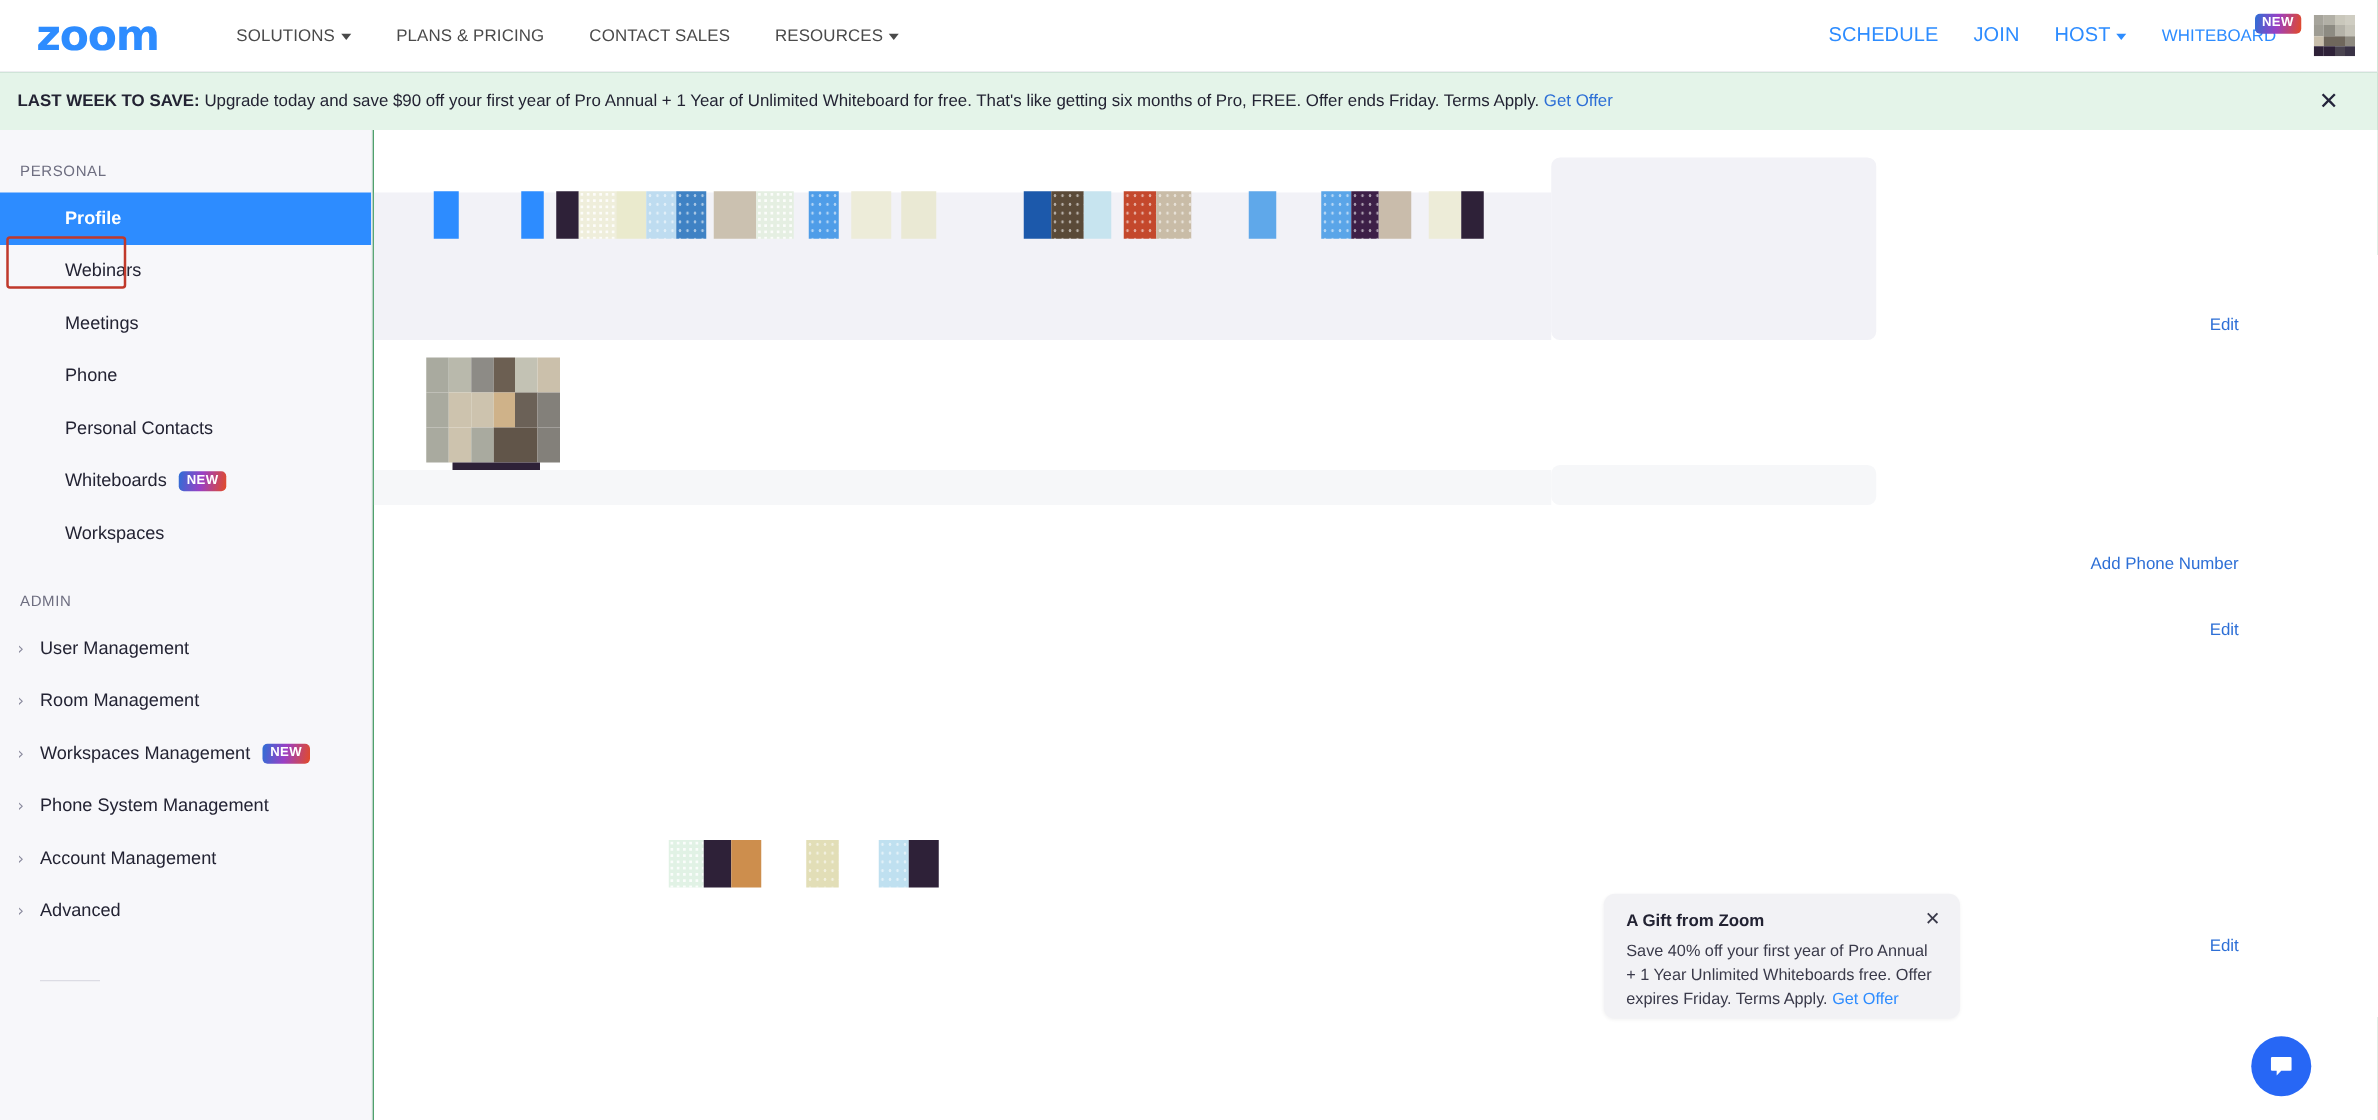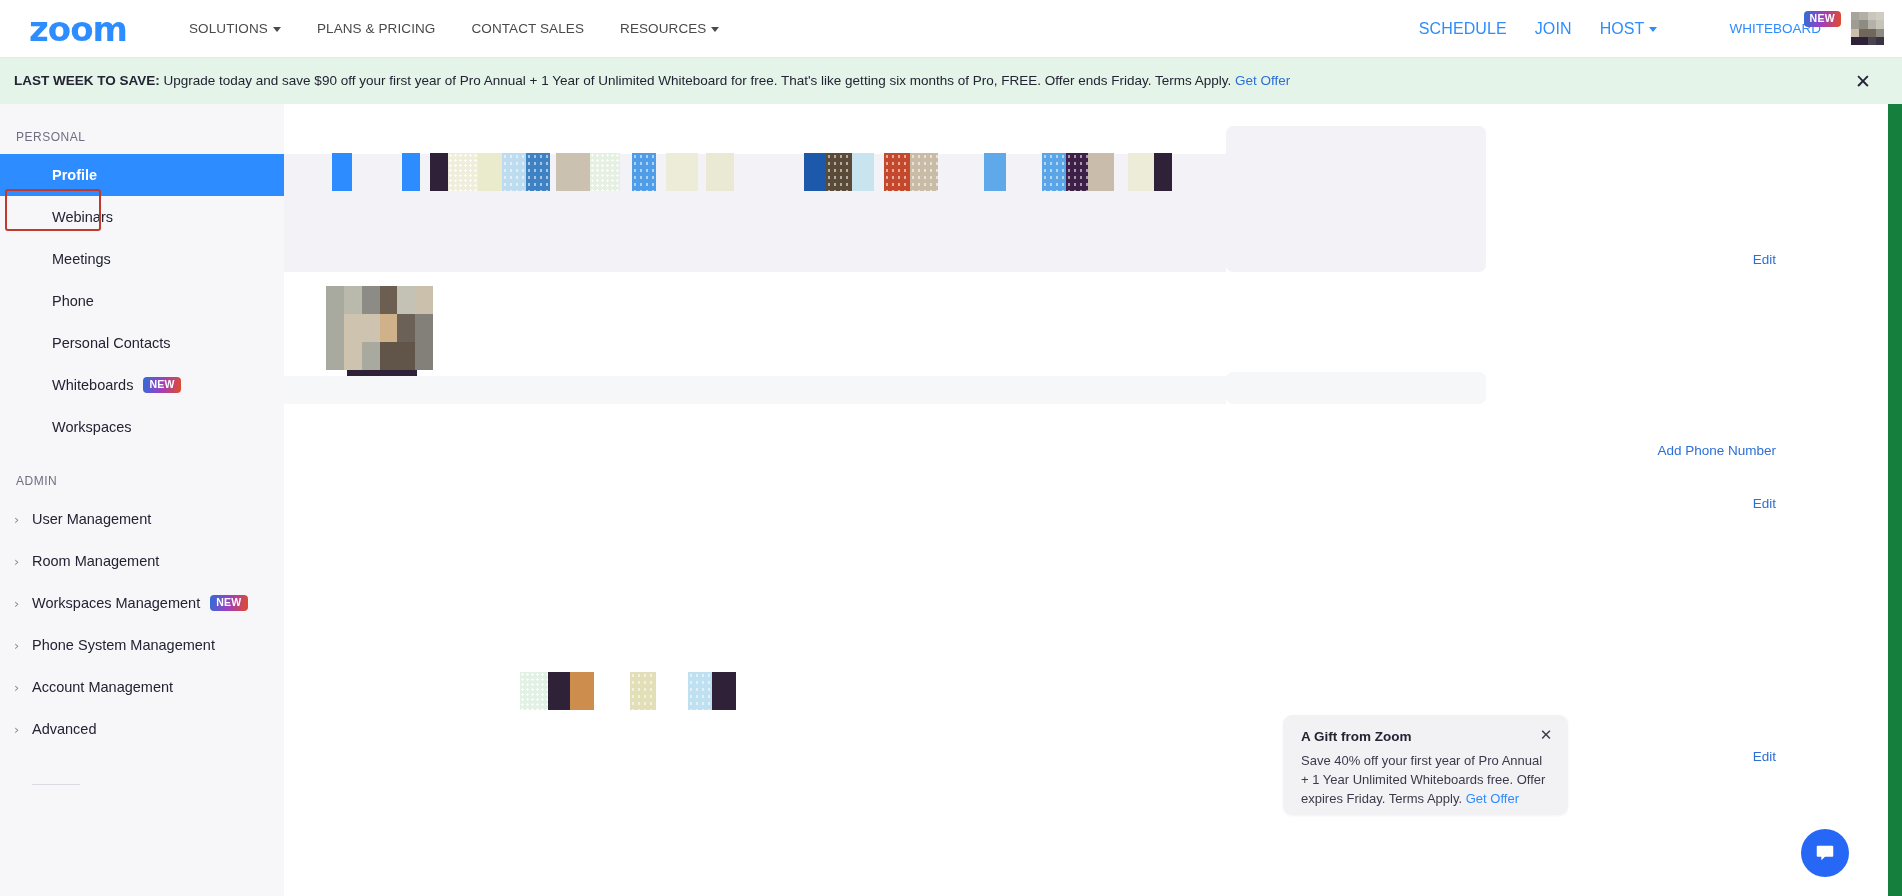--- a/index.html
+++ b/index.html
@@ -40,21 +40,21 @@
   .nav-right { margin-left:auto; display:flex; align-items:center; padding-right:18px; }
   .nav-right .nav-link { color:#2d8cff; font-size:16px; padding:0 14px; }
   .nav-right .caret { border-top-color:#2d8cff; }
   .new-badge {
     display:inline-block; font-size:10.5px; font-weight:700; color:#fff;
     background:linear-gradient(100deg,#2d6fd6 0%,#9b3fc4 48%,#e34b26 100%);
     border-radius:4px; padding:2px 6px 3px 6px; line-height:1;
     letter-spacing:0.3px; vertical-align:top;
   }
   .wb-wrap { position:relative; display:flex; align-items:center; padding:0 14px; cursor:pointer; }
-  .wb-wrap .wb-text { color:#2d8cff; font-size:13.5px;margin-left:44px; }
+  .wb-wrap .wb-text { color:#2d8cff; font-size:13.5px; }
   .wb-wrap .new-badge { position:absolute; right:-6px; top:-10px; }
   .avatar-top {
     width:33px;height:33px;margin-left:16px; overflow:hidden; cursor:pointer;
     display:grid; grid-template-columns:repeat(4,1fr); grid-template-rows:repeat(4,1fr);
   }
 
   
   .banner {
     position:absolute; left:0; top:58px; width:1902px; height:46px;
     background:#e4f4e9; display:flex; align-items:center;
@@ -94,21 +94,21 @@
   }
   .side-divider {
     margin:34px 0 0 32px; width:48px; height:1px; background:#dcdce4;
   }
   .redbox {
     position:absolute; left:5px; top:189px; width:96px; height:42px;
     border:2.5px solid #c0392b; border-radius:3px; pointer-events:none; z-index:5;
   }
 
   
-  .main { position:absolute; left:284px; top:104px; width:1604px; height:792px; background:#fff; overflow:hidden; }
+  .main { position:absolute; left:299px; top:104px; width:1604px; height:792px; background:#fff; overflow:hidden; }
 
   .panel-grey {
     position:absolute; background:#f2f2f7;
   }
   .panel-grey.rounded { border-radius:7px; }
 
   .redact-row { position:absolute; display:flex; align-items:flex-start; }
   .rb { height:38px; }
 
   .avatar-big {

